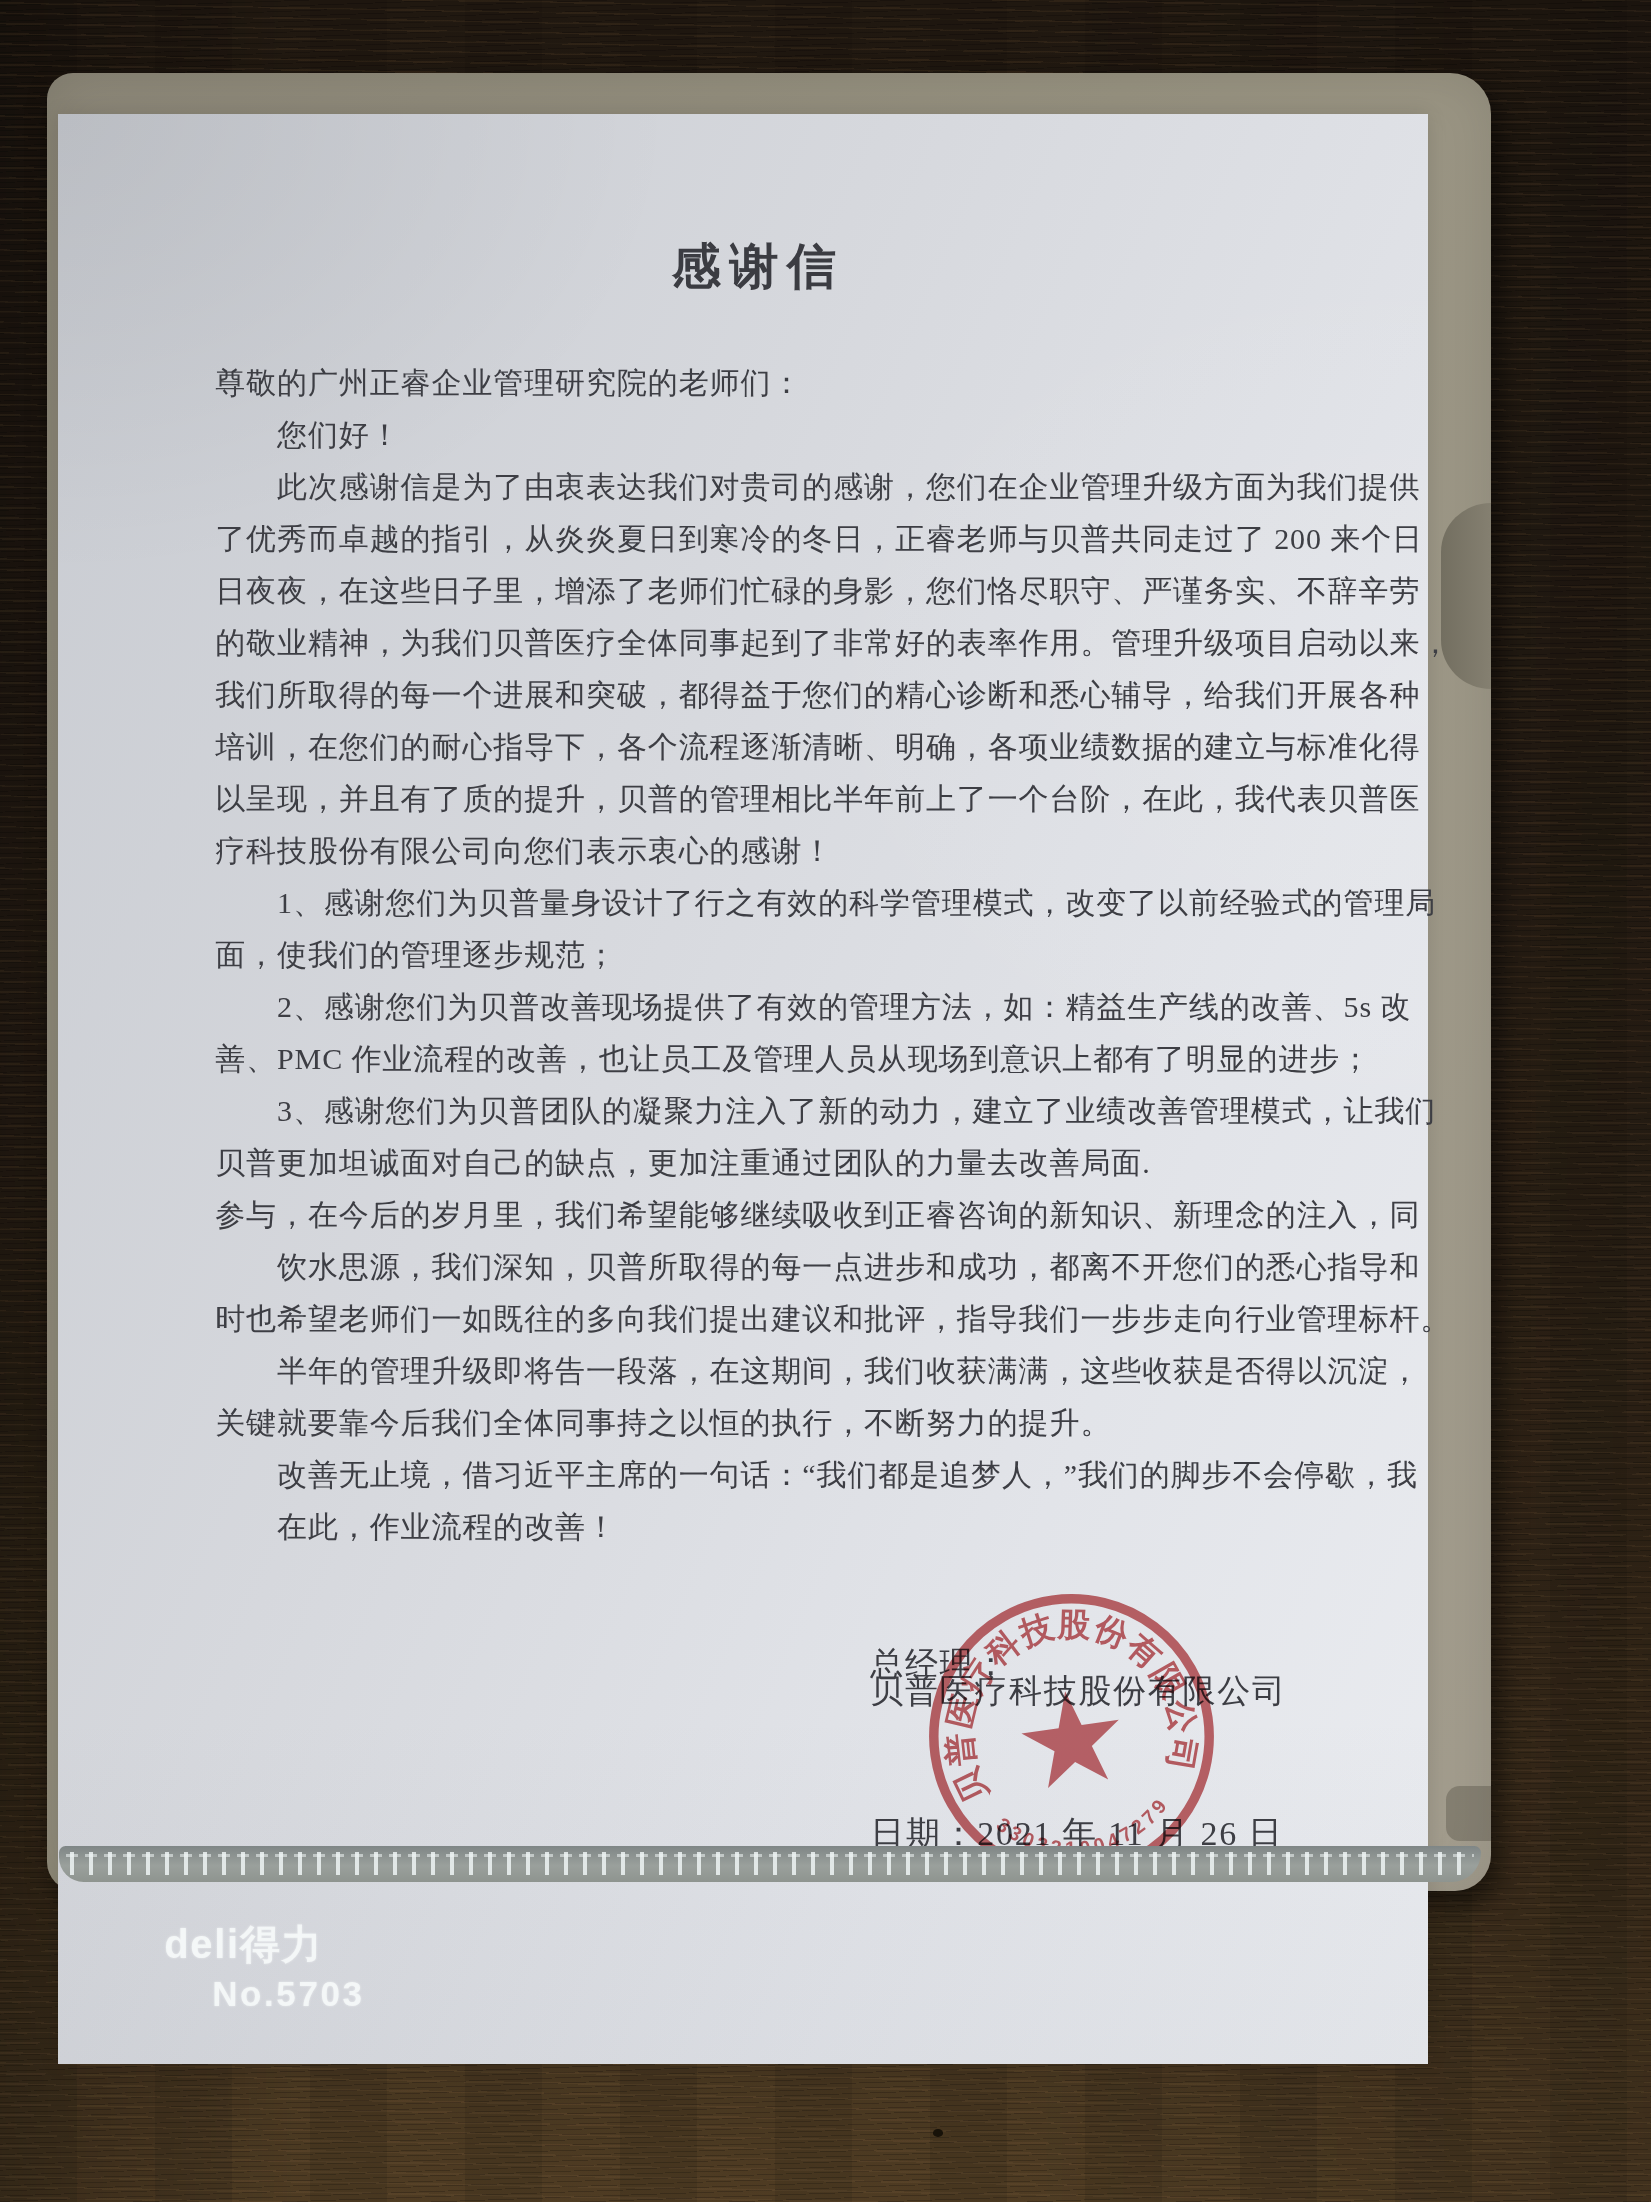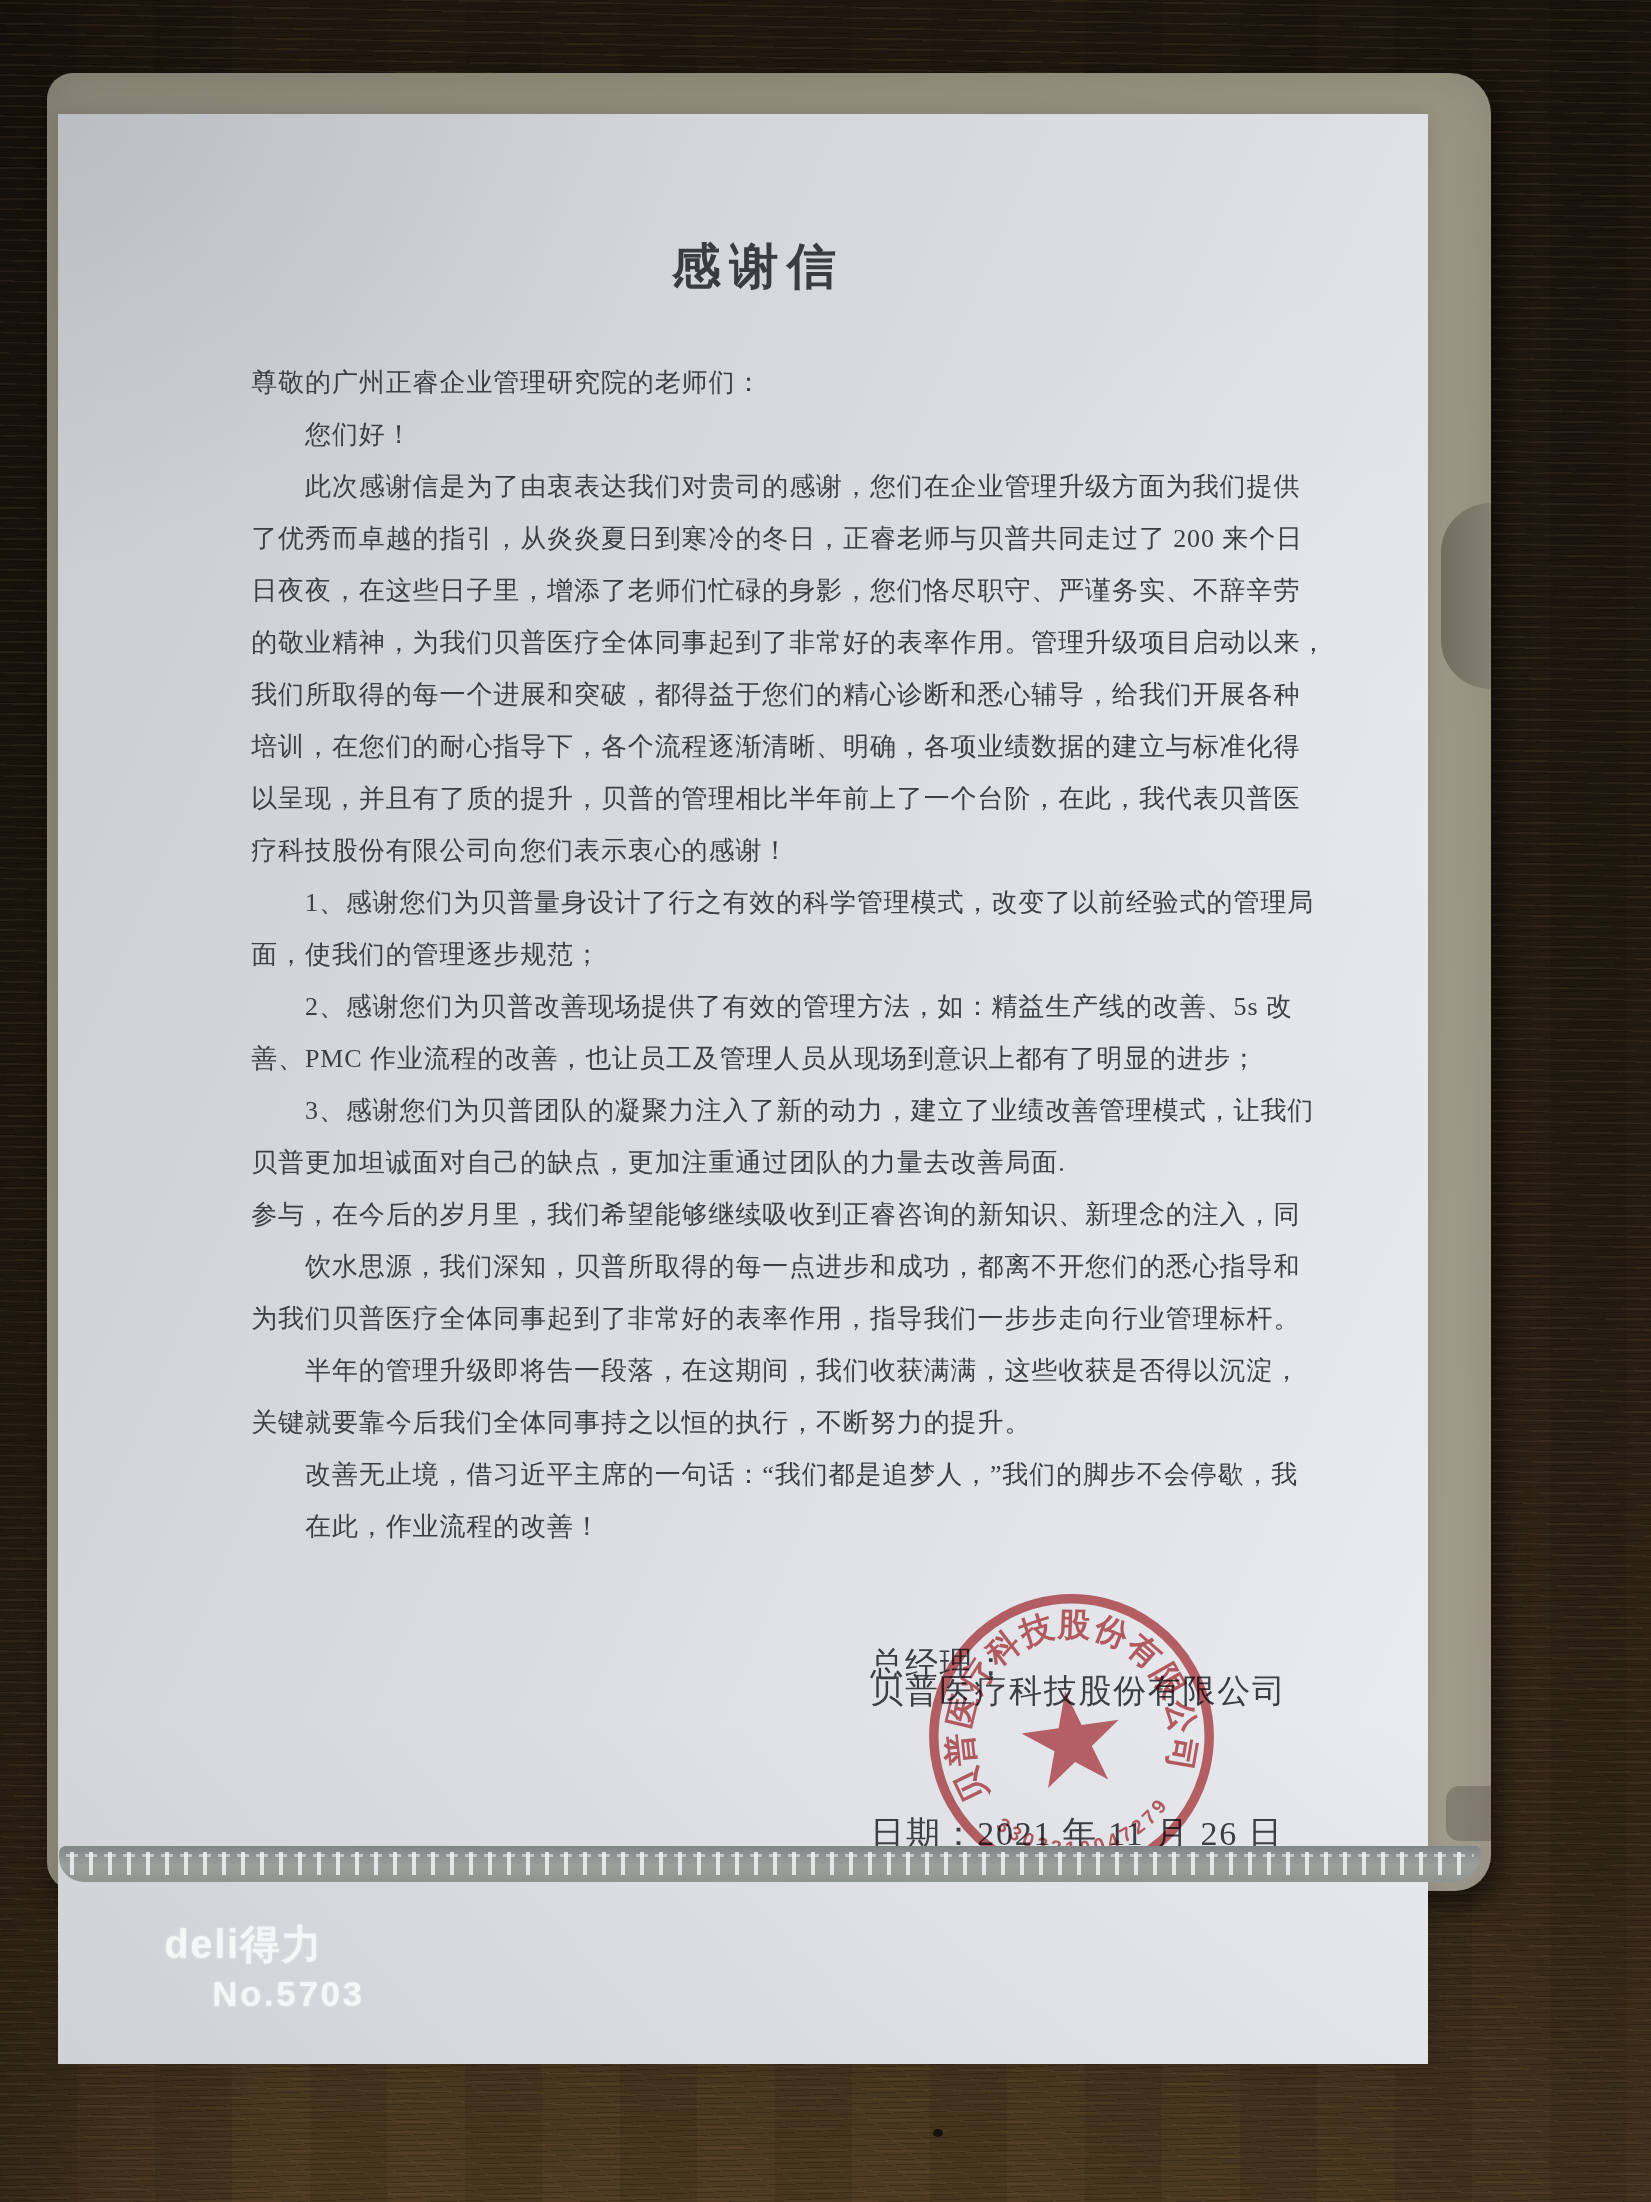--- a/index.html
+++ b/index.html
@@ -66,21 +66,21 @@
   }
   .letter-title{
     position:absolute;left:157px;top:120px;width:1086px;
     text-align:center;font-size:49px;font-weight:bold;color:#3b3c42;
     letter-spacing:8.6px;white-space:pre;
   }
   .letter-body{
     position:absolute;left:157px;top:243px;width:1101px;color:#3d3e44;
   }
   .letter-line{
-    height:52px;line-height:52px;font-size:26px;white-space:pre;letter-spacing:0.9px;margin-left:36px;
+    height:52px;line-height:52px;font-size:30px;white-space:pre;letter-spacing:0.9px;
   }
   .sig{position:absolute;color:#3d3e44;font-size:33px;white-space:pre;letter-spacing:1.7px;}
   .sig-company{left:812px;top:1555px;}
   .sig-role{left:812px;top:1528px;}
   .sig-date{left:812px;top:1697px;font-size:34px;}
   
   .stamp{
     position:absolute;left:850px;top:1459px;width:327px;height:327px;
     mix-blend-mode:multiply;opacity:.88;
   }
@@ -119,21 +119,21 @@
       <div class="letter-line">以呈现，并且有了质的提升，贝普的管理相比半年前上了一个台阶，在此，我代表贝普医</div>
       <div class="letter-line">疗科技股份有限公司向您们表示衷心的感谢！</div>
       <div class="letter-line">　　1、感谢您们为贝普量身设计了行之有效的科学管理模式，改变了以前经验式的管理局</div>
       <div class="letter-line">面，使我们的管理逐步规范；</div>
       <div class="letter-line">　　2、感谢您们为贝普改善现场提供了有效的管理方法，如：精益生产线的改善、5s 改</div>
       <div class="letter-line">善、PMC 作业流程的改善，也让员工及管理人员从现场到意识上都有了明显的进步；</div>
       <div class="letter-line">　　3、感谢您们为贝普团队的凝聚力注入了新的动力，建立了业绩改善管理模式，让我们</div>
       <div class="letter-line">贝普更加坦诚面对自己的缺点，更加注重通过团队的力量去改善局面.</div>
       <div class="letter-line">参与，在今后的岁月里，我们希望能够继续吸收到正睿咨询的新知识、新理念的注入，同</div>
       <div class="letter-line">　　饮水思源，我们深知，贝普所取得的每一点进步和成功，都离不开您们的悉心指导和</div>
-      <div class="letter-line">为我们贝普医疗全体同事起到了非常好的表率作用，指导我们一步步走向行业管理标杆。</div>
+      <div class="letter-line">时也希望老师们一如既往的多向我们提出建议和批评，指导我们一步步走向行业管理标杆。</div>
       <div class="letter-line">　　半年的管理升级即将告一段落，在这期间，我们收获满满，这些收获是否得以沉淀，</div>
       <div class="letter-line">关键就要靠今后我们全体同事持之以恒的执行，不断努力的提升。</div>
       <div class="letter-line">　　改善无止境，借习近平主席的一句话：“我们都是追梦人，”我们的脚步不会停歇，我</div>
       <div class="letter-line">　　在此，作业流程的改善！</div>
     </div>
 
     <div class="sig sig-company">贝普医疗科技股份有限公司</div>
     <div class="sig sig-role">总经理：</div>
     <div class="sig sig-date">日期：2021 年 11 月 26 日</div>
 

